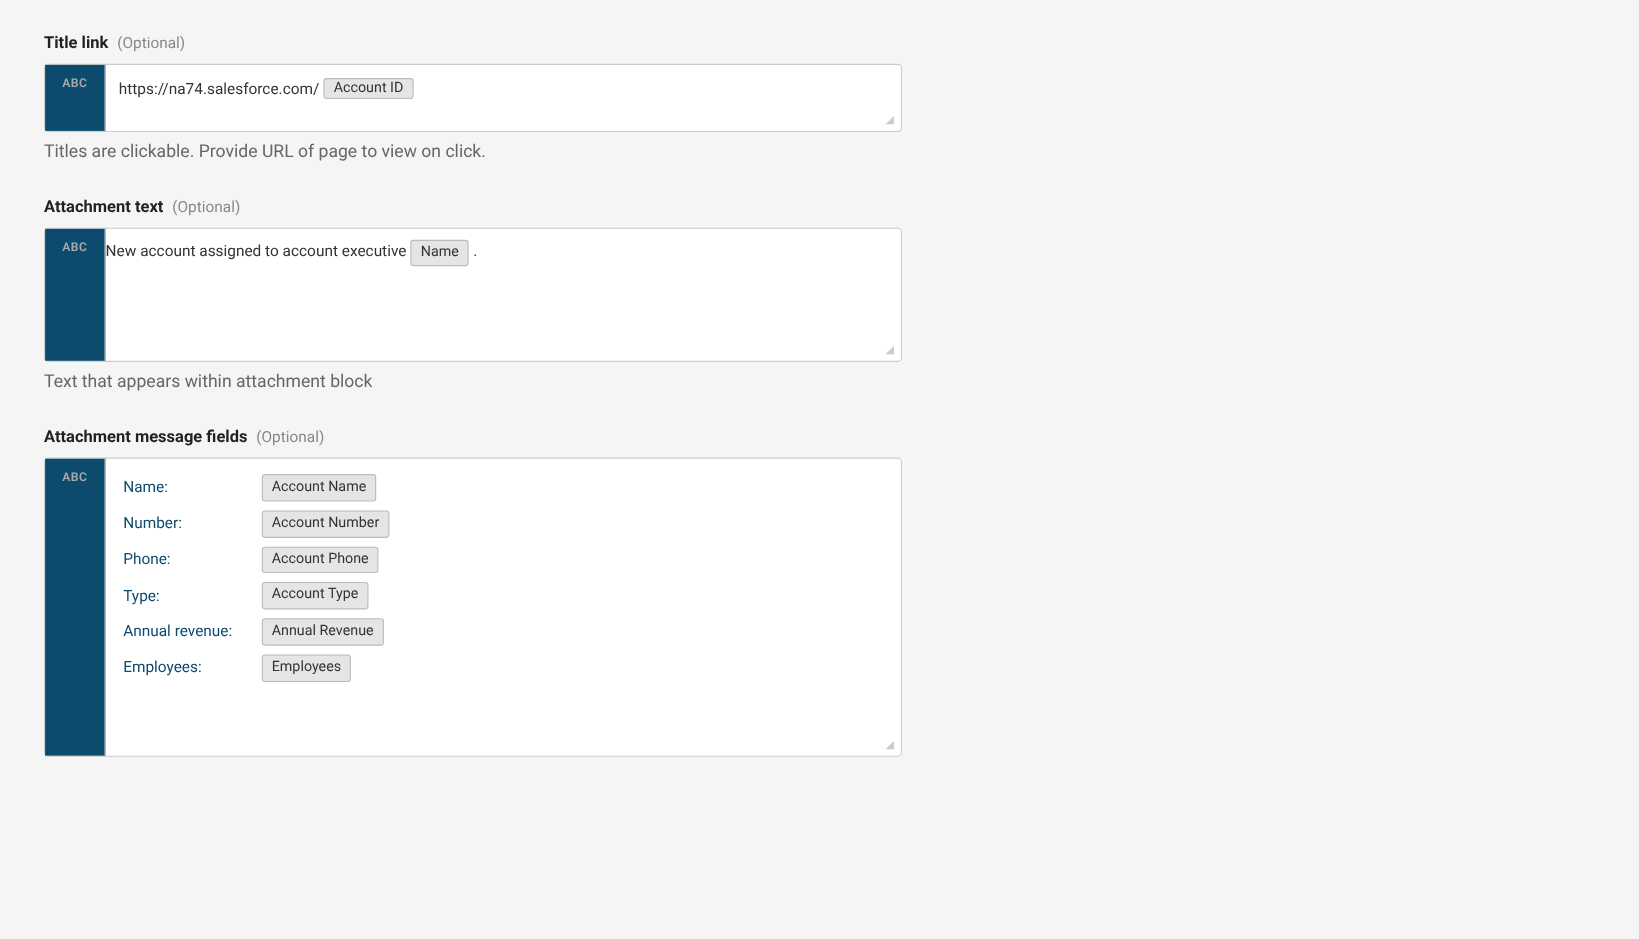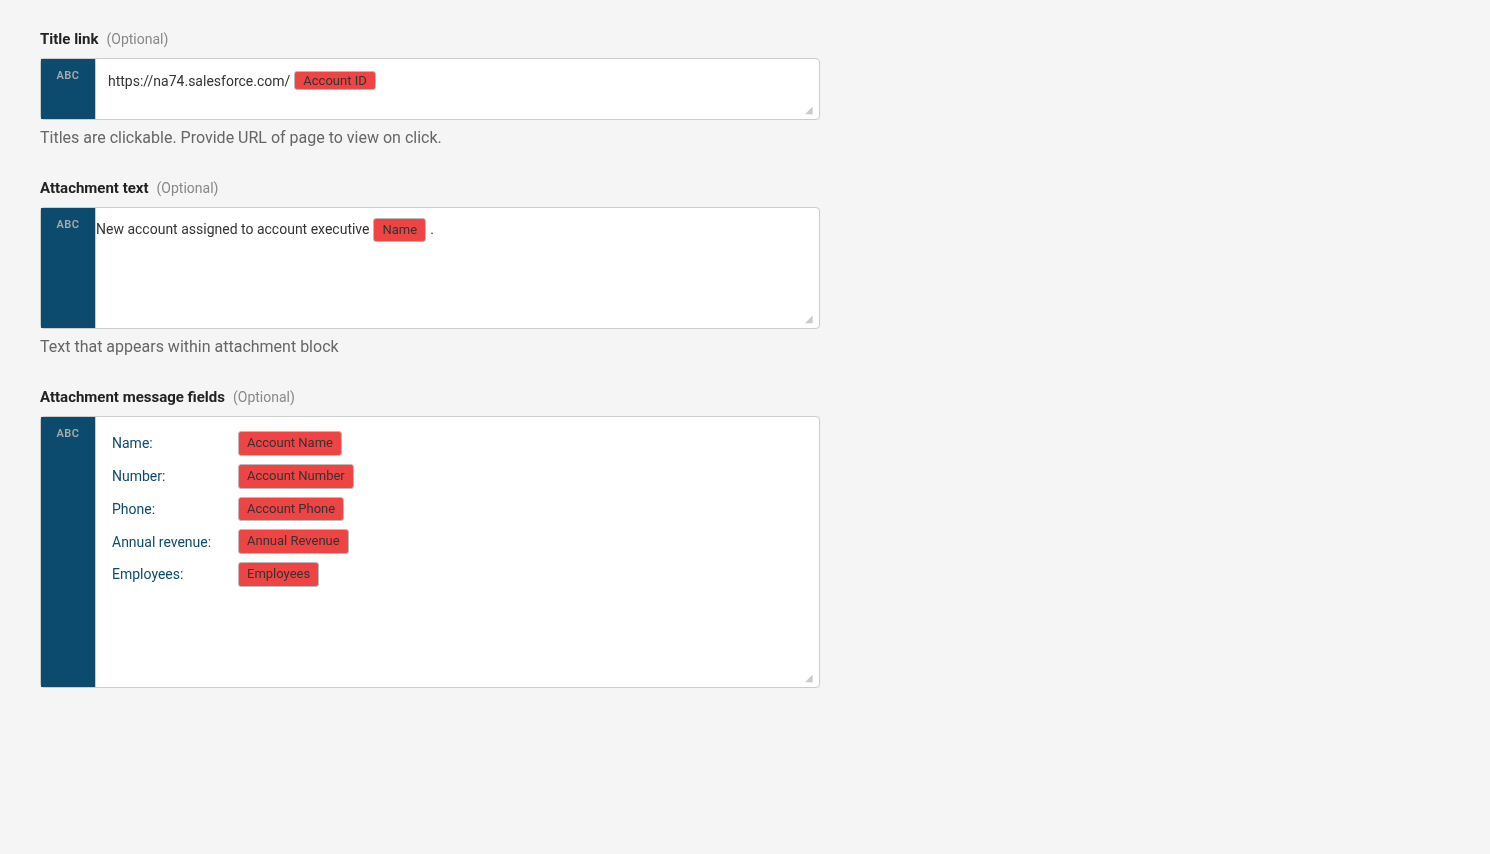--- a/index.html
+++ b/index.html
@@ -89,21 +89,21 @@
       color: #ccc;
       font-size: 10px;
       line-height: 1;
     }
 
     .field-tag {
       border: 1px solid #bbb;
       border-radius: 3px;
       padding: 1px 8px;
       font-size: 13px;
-      background: #ef4444;
+      background: #e5e5e5;
       color: #333;
       display: inline-block;
     }
 
     .hint-text {
       font-size: 16px;
       color: #666;
       margin-top: 8px;
     }
 
@@ -216,20 +216,24 @@
         </div>
         <div class="field-row">
           <span class="field-row-label">Number:</span>
           <span class="field-tag">Account Number</span>
         </div>
         <div class="field-row">
           <span class="field-row-label">Phone:</span>
           <span class="field-tag">Account Phone</span>
         </div>
         <div class="field-row">
+          <span class="field-row-label">Type:</span>
+          <span class="field-tag">Account Type</span>
+        </div>
+        <div class="field-row">
           <span class="field-row-label">Annual revenue:</span>
           <span class="field-tag">Annual Revenue</span>
         </div>
         <div class="field-row">
           <span class="field-row-label">Employees:</span>
           <span class="field-tag">Employees</span>
         </div>
       </div>
     <div class="resize-handle">◢</div>
   </div>

